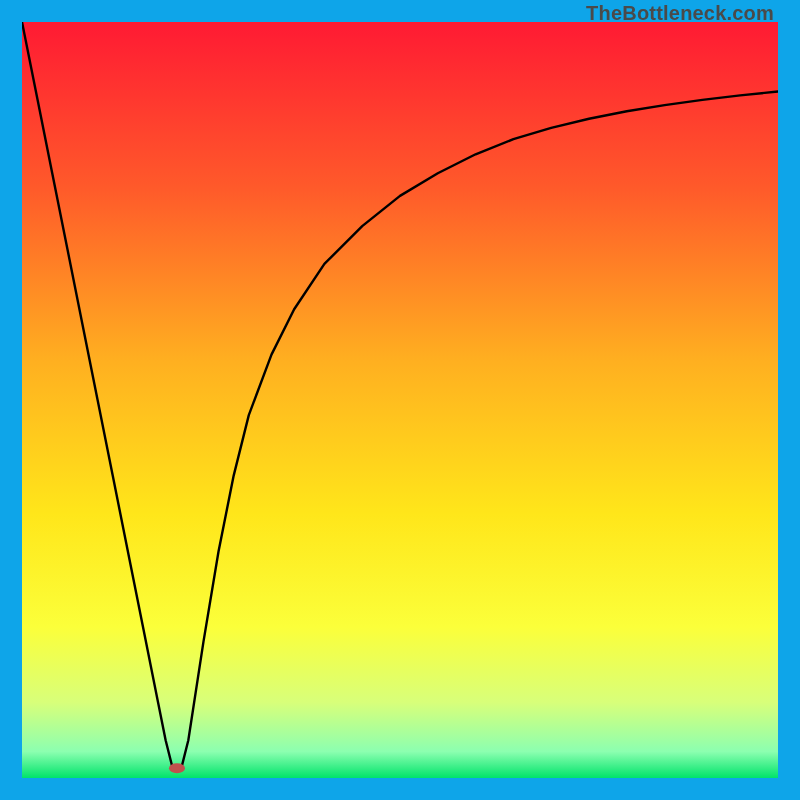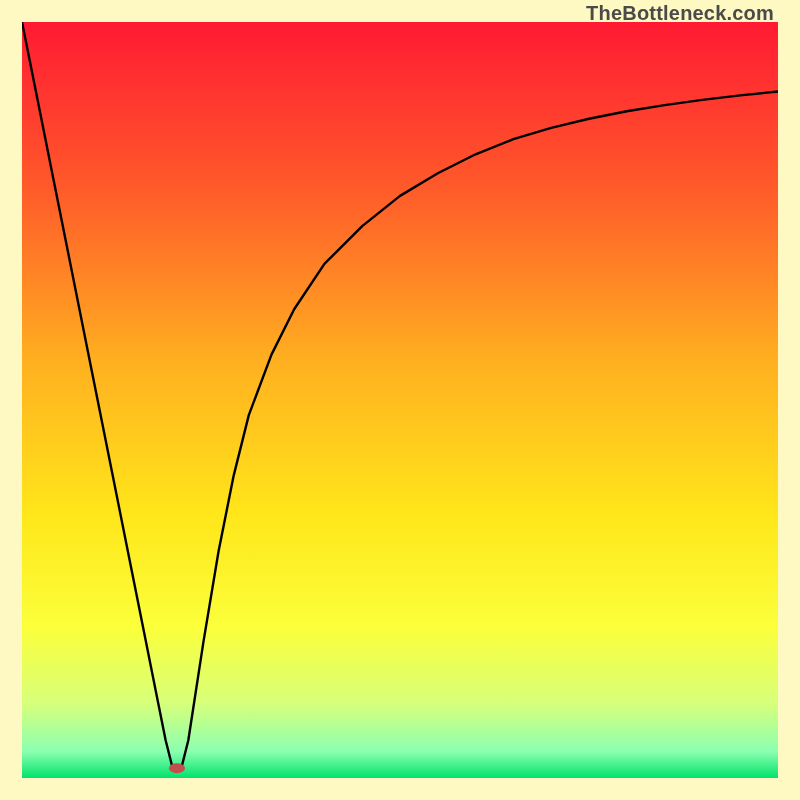--- a/index.html
+++ b/index.html
@@ -7,21 +7,21 @@
     padding: 0;
     width: 800px;
     height: 800px;
     overflow: hidden;
     background: #000;
     font-family: Arial, Helvetica, sans-serif;
   }
   .frame {
     position: absolute;
     inset: 0;
-    background: #fef9c3;
+    background: #0ea5e9;
     padding-left: 20px;
   }
   .plot-area {
     position: absolute;
     left: 22px;
     top: 22px;
     width: 756px;
     height: 756px;
     overflow: hidden;
   }

